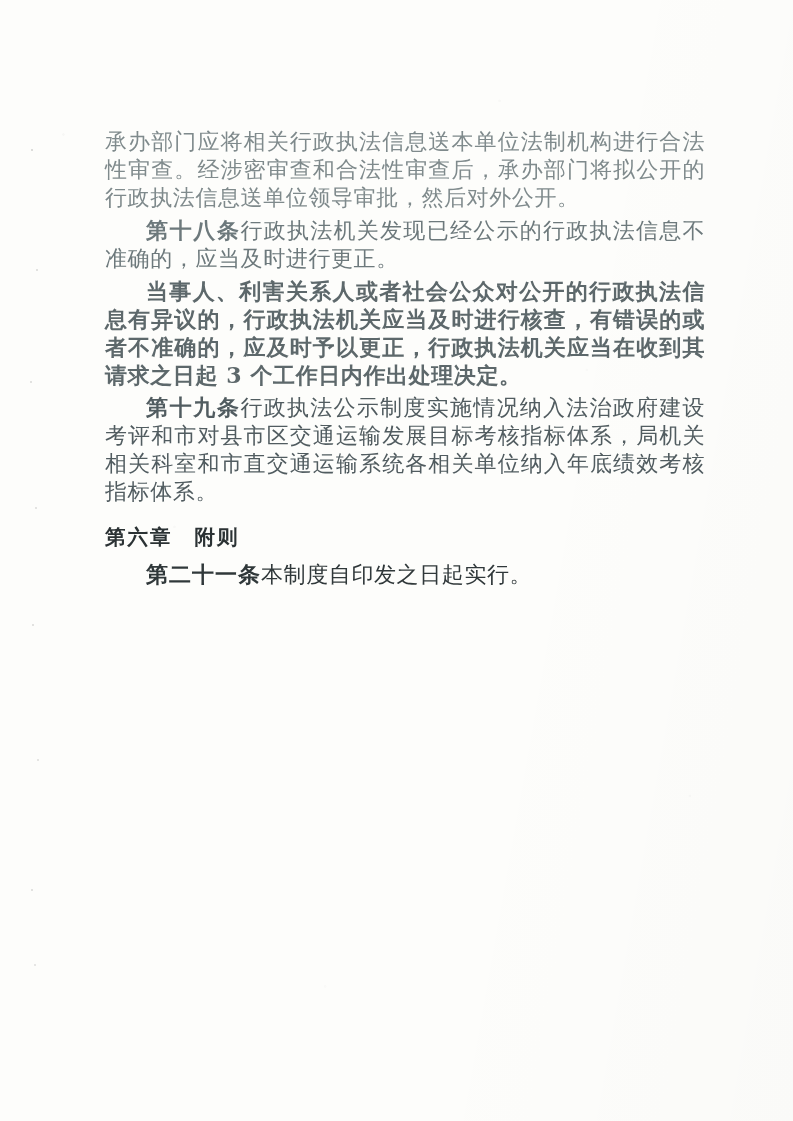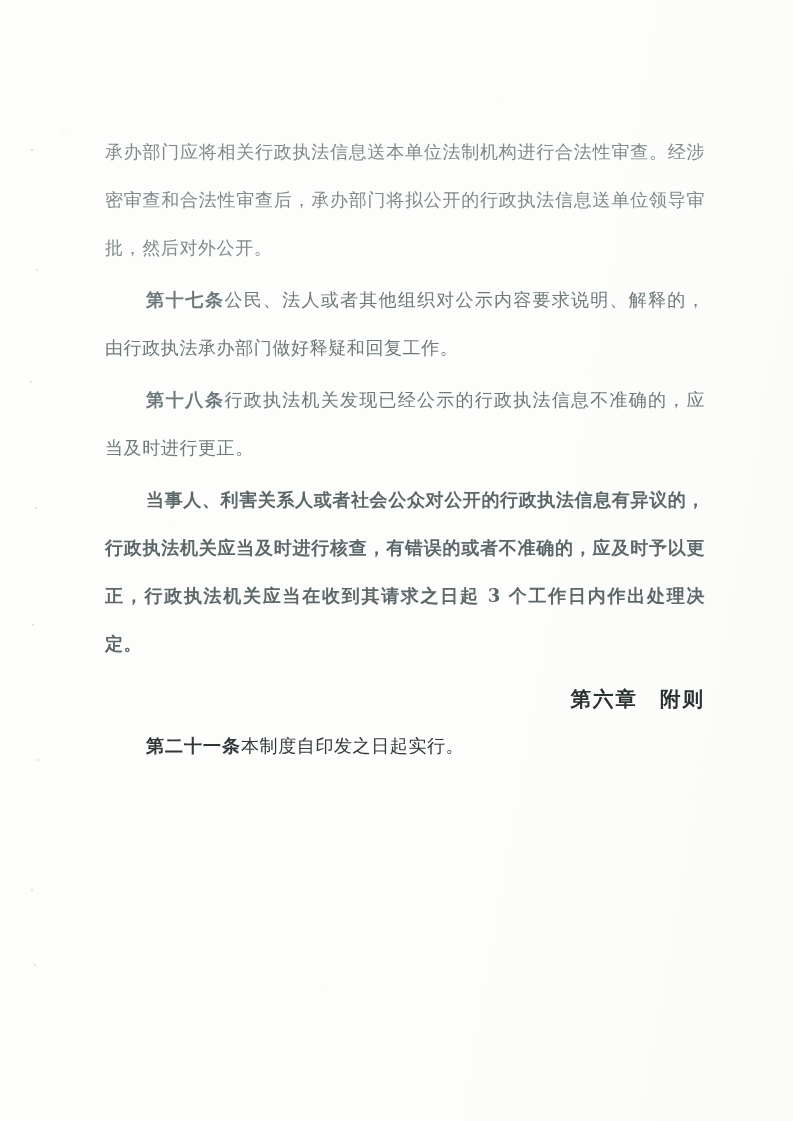--- a/index.html
+++ b/index.html
@@ -54,22 +54,22 @@
   .doc-body {
     position: absolute;
     left: 105px;
     top: 128px;
     width: 600px;
   }
 
   p.para {
     margin: 0 0 4px 0;
     font-family: "DejaVu Serif", serif;
-    font-size: 18px;
-    line-height: 48px;
+    font-size: 22px;
+    line-height: 28px;
     color: #2f3436;
     text-align: justify;
     text-justify: inter-ideograph;
     letter-spacing: 0.6px;
     text-indent: 0;
   }
   p.indent {
     text-indent: 41px;
   }
   
@@ -84,21 +84,21 @@
     letter-spacing: 1px;
   }
 
   h2.chapter {
     margin: 10px 0 2px 0;
     font-family: "DejaVu Serif", serif;
     font-size: 20.5px;
     line-height: 42px;
     font-weight: bold;
     color: #2b3234;
-    text-align: right;
+    text-align: left;
     letter-spacing: 2px;
   }
   .chapter .gap {
     display: inline-block;
     width: 22px;
   }
   p.final {
     margin-top: 2px;
     text-indent: 41px;
     font-weight: normal;
@@ -107,30 +107,30 @@
 </head>
 <body>
 
 <div class="page">
   <div class="margin-specks"></div>
 
   <div class="doc-body">
 
     <p class="para fade1">承办部门应将相关行政执法信息送本单位法制机构进行合法性审查。经涉密审查和合法性审查后，承办部门将拟公开的行政执法信息送单位领导审批，然后对外公开。</p>
 
-    <p class="para indent fade2">
-      <span class="art">第十七条</span><span>公民、法人或者其他组织对公示内容要求说明、解释的，由行政执法承办部门做好释疑和回复工作。</span>
-    </p>
 
     <p class="para indent fade2">
       <span class="art">第十八条</span><span>行政执法机关发现已经公示的行政执法信息不准确的，应当及时进行更正。</span>
     </p>
 
     <p class="para indent fade3">当事人、利害关系人或者社会公众对公开的行政执法信息有异议的，行政执法机关应当及时进行核查，有错误的或者不准确的，应及时予以更正，行政执法机关应当在收到其请求之日起 3 个工作日内作出处理决定。</p>
 
+    <p class="para indent fade4">
+      <span class="art">第十九条</span><span>行政执法公示制度实施情况纳入法治政府建设考评和市对县市区交通运输发展目标考核指标体系，局机关相关科室和市直交通运输系统各相关单位纳入年底绩效考核指标体系。</span>
+    </p>
 
 
     <h2 class="chapter">
       <span>第六章</span><span class="gap"></span><span>附则</span>
     </h2>
 
     <p class="para final dark">
       <span class="art">第二十一条</span><span>本制度自印发之日起实行。</span>
     </p>
 

